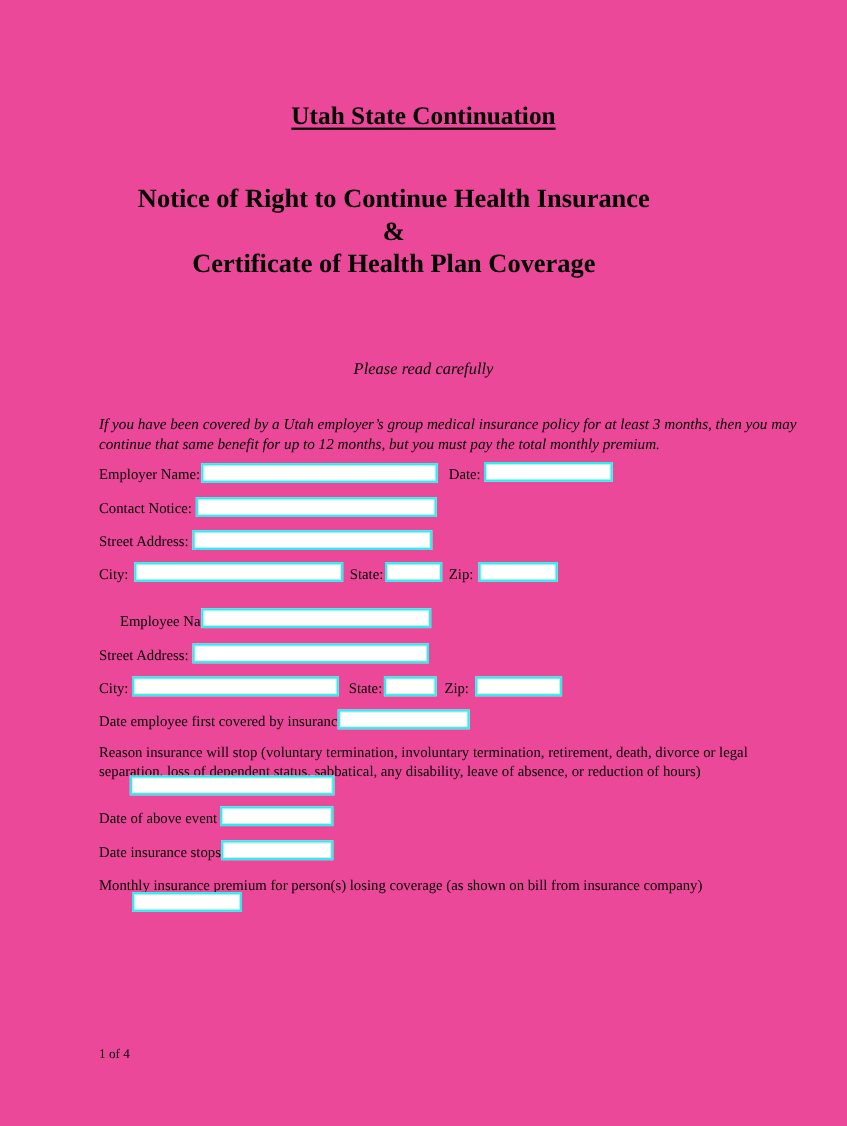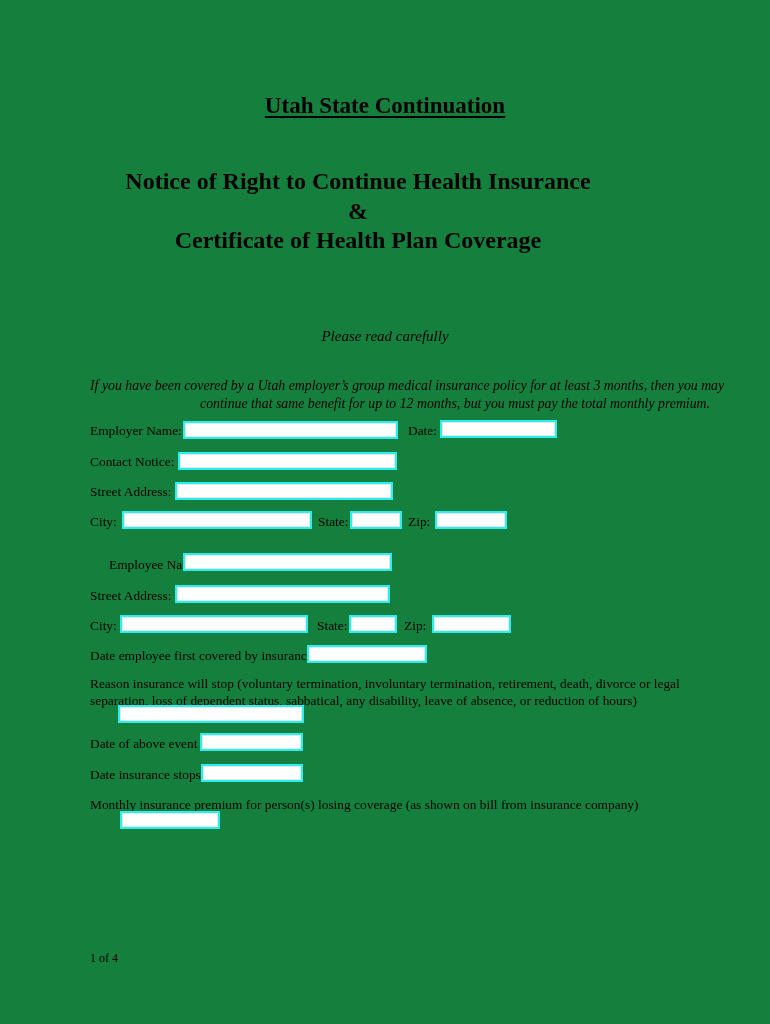--- a/index.html
+++ b/index.html
@@ -3,21 +3,21 @@
 <meta charset="utf-8">
 <style>
   :root { --field: #2BEFEF; }
   * { margin: 0; padding: 0; box-sizing: border-box; }
   html, body { background: #ffffff; }
   .page {
     position: relative;
     width: 770px;
     height: 1024px;
     margin: 0 auto;
-    background: #15803d;
+    background: #ec4899;
     font-family: "Liberation Serif", "DejaVu Serif", serif;
     color: #000000;
     overflow: hidden;
   }
   .doc-title {
     position: absolute;
     top: 93px; left: 0; width: 770px;
     text-align: center;
     font-size: 23px;
     font-weight: bold;
@@ -40,21 +40,21 @@
     font-size: 15px;
   }
   .intro {
     position: absolute;
     top: 377px; left: 90px; width: 620px;
     font-style: italic;
     font-size: 13.8px;
     line-height: 17.5px;
     white-space: nowrap;
   }
-  .intro span { display: block; text-align: right; }
+  .intro span { display: block; }
   .lbl {
     position: absolute;
     font-size: 13.4px;
     line-height: 18px;
     white-space: nowrap;
   }
   .fld {
     position: absolute;
     height: 18px;
     border: 2px solid var(--field);

